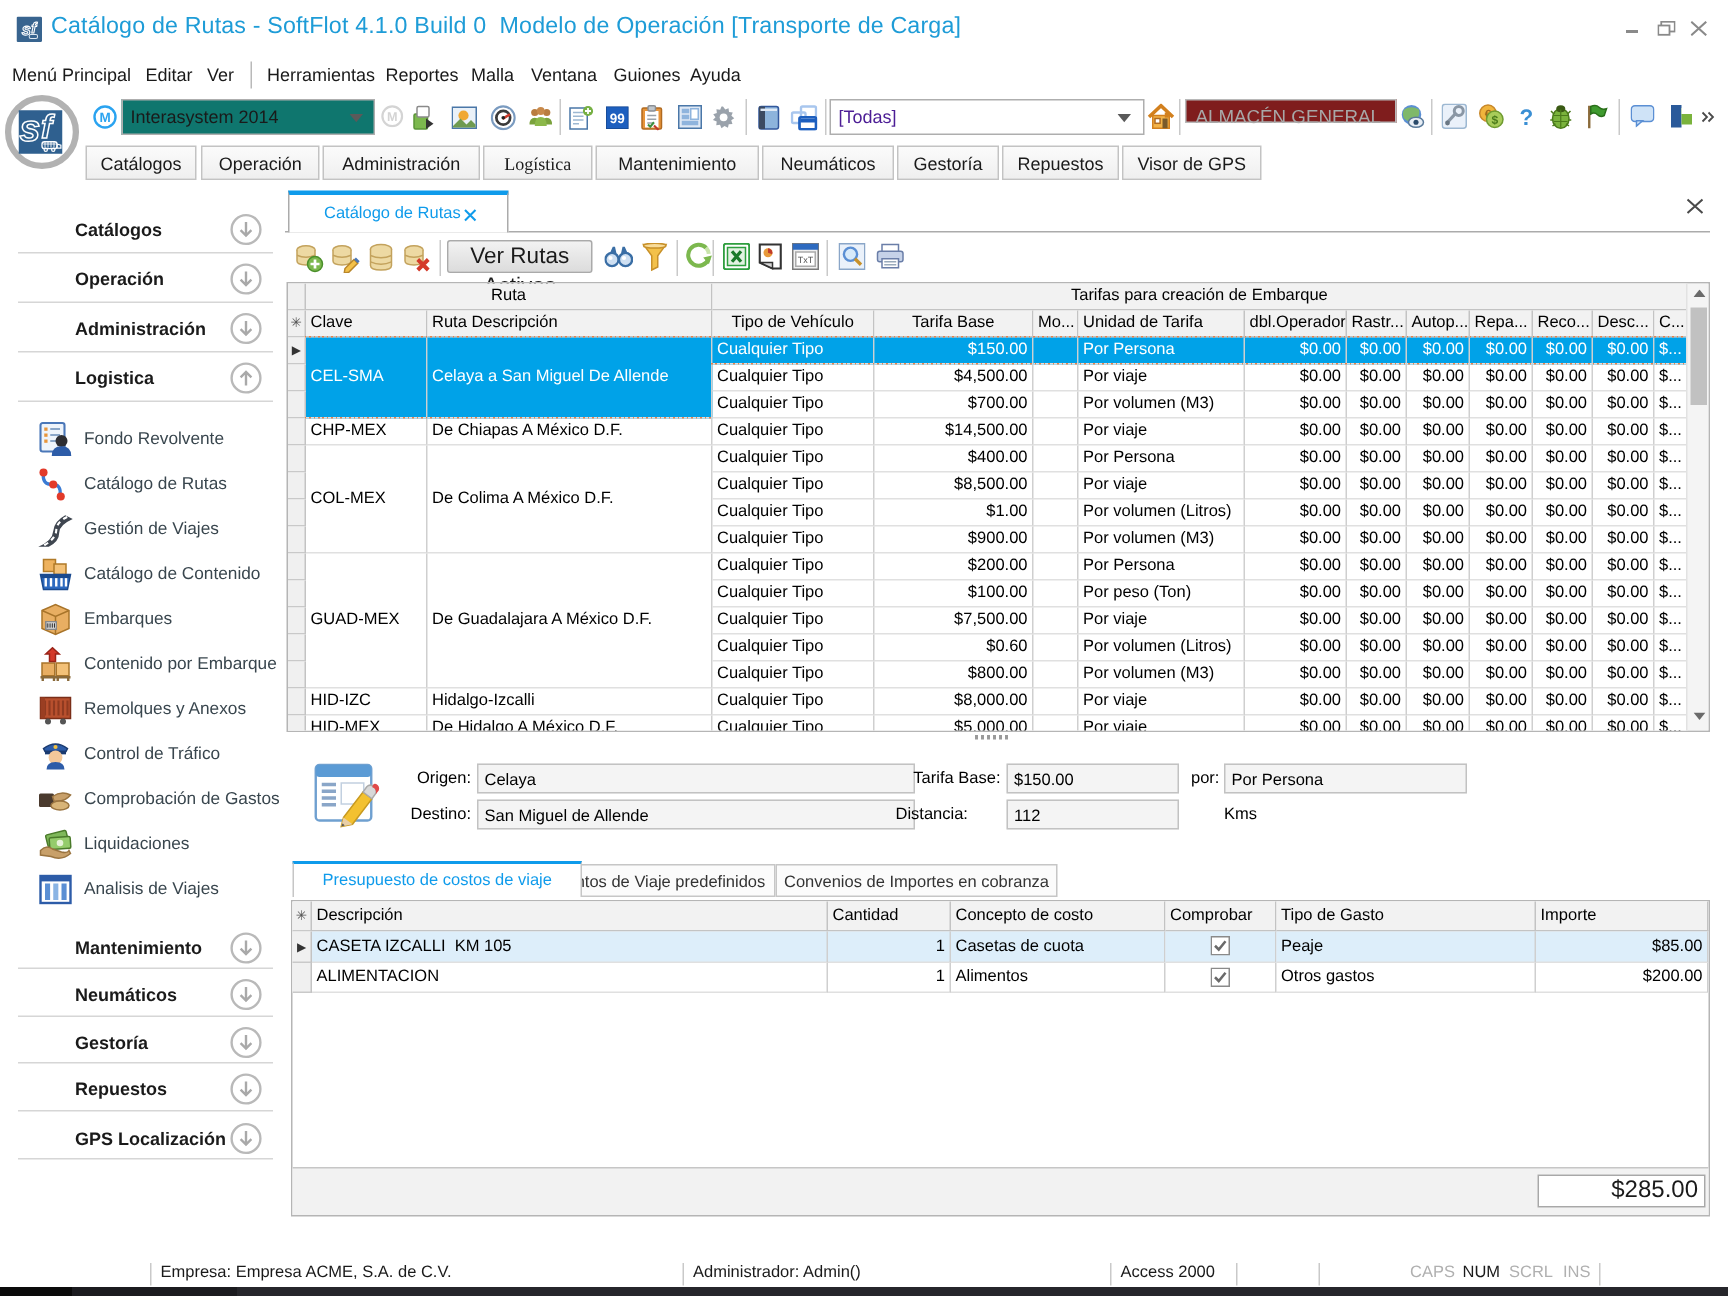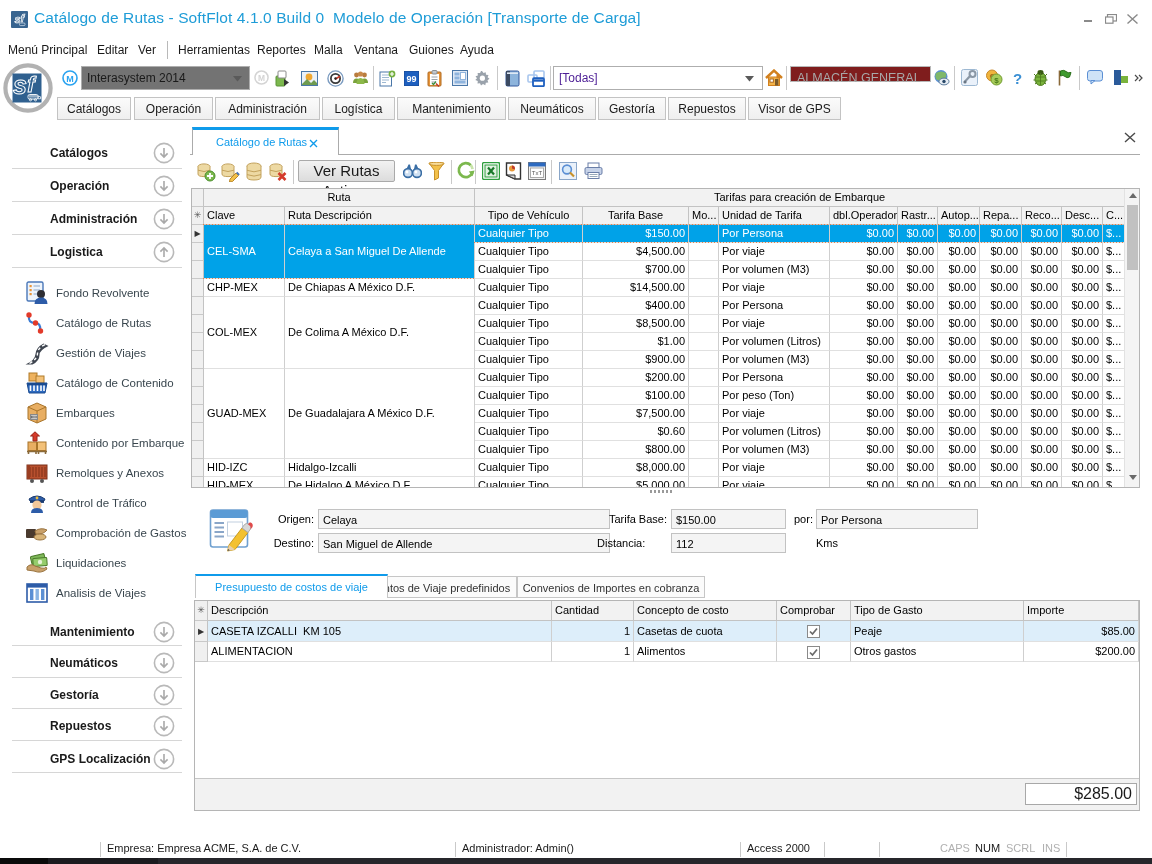--- a/index.html
+++ b/index.html
@@ -46,21 +46,21 @@
   <span class="abs" style="left:460px;top:3px;">Ayuda</span>
 </div>
 
 <div class="abs" id="maintb" style="left:0;top:62px;width:1152px;height:34px;background:#fff;">
 
   <svg class="icon" style="left:62px;top:8px;" width="16" height="16" viewBox="0 0 16 16">
     <circle cx="8" cy="8" r="7" fill="#fff" stroke="#2aa3f0" stroke-width="1.6"></circle>
     <text x="8" y="11.5" font-size="9" font-weight="bold" fill="#2aa3f0" text-anchor="middle" font-family="Liberation Sans,sans-serif">M</text>
   </svg>
 
-  <div class="abs" style="left:81px;top:4px;width:169px;height:24px;border:1px solid #aeaeae;background:#737373;box-sizing:border-box;">
+  <div class="abs" style="left:81px;top:4px;width:169px;height:24px;border:1px solid #aeaeae;background:#0f766e;box-sizing:border-box;">
     <span style="position:absolute;left:5px;top:4px;font-size:12px;color:#1a1a1a;">Interasystem 2014</span>
     <svg style="position:absolute;right:7px;top:9px;" width="9" height="6" viewBox="0 0 9 6">
         <path d="M0 0 L9 0 L4.5 5.5 Z" fill="#5a5a5a"></path>
       </svg>
   </div>
 
   <svg class="icon" style="left:254px;top:8px;" width="15" height="15" viewBox="0 0 16 16">
     <circle cx="8" cy="8" r="7" fill="#fff" stroke="#d4d4d4" stroke-width="1.6"></circle>
     <text x="8" y="11.5" font-size="9" font-weight="bold" fill="#d4d4d4" text-anchor="middle" font-family="Liberation Sans,sans-serif">M</text>
   </svg>
@@ -228,21 +228,21 @@
   <path d="M35 35 l2.6 0.8 v2 h-2.6 Z" fill="none" stroke="#fff" stroke-width="0.8"></path>
 </svg>
 
 <div class="abs" id="modtabs" style="left:0;top:96px;width:1152px;height:30px;background:#fff;">
   <style>.mtab{position:absolute;top:1px;height:23px;line-height:23px;text-align:center;
     background:linear-gradient(#fbfbfb,#efefef);border:1px solid #c3c3c3;box-sizing:border-box;
     font-size:12px;color:#1a1a1a;}</style>
   <div class="mtab" style="left:57px;width:74px;">Catálogos</div>
   <div class="mtab" style="left:134px;width:79px;">Operación</div>
   <div class="mtab" style="left:215px;width:105px;">Administración</div>
-  <div class="mtab" style="left:322px;width:73px;">Logística</div>
+  <div class="mtab" style="left:322px;width:73px;font-family:Liberation Serif, serif;">Logística</div>
   <div class="mtab" style="left:397px;width:109px;">Mantenimiento</div>
   <div class="mtab" style="left:508px;width:88px;">Neumáticos</div>
   <div class="mtab" style="left:598px;width:68px;">Gestoría</div>
   <div class="mtab" style="left:668px;width:78px;">Repuestos</div>
   <div class="mtab" style="left:748px;width:93px;">Visor de GPS</div>
 </div>
 
 <div class="abs" id="sidebar" style="left:0;top:126px;width:190px;height:712px;background:#fff;">
   <style>
     .ahead{position:absolute;left:50px;font-size:12px;font-weight:bold;color:#1a1a1a;}

